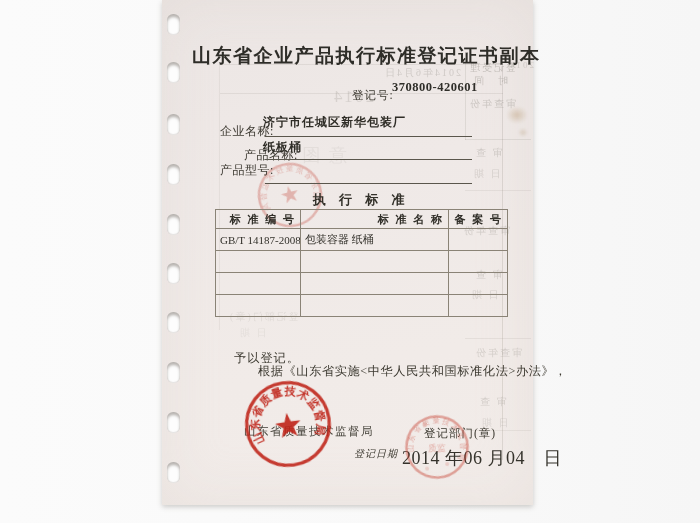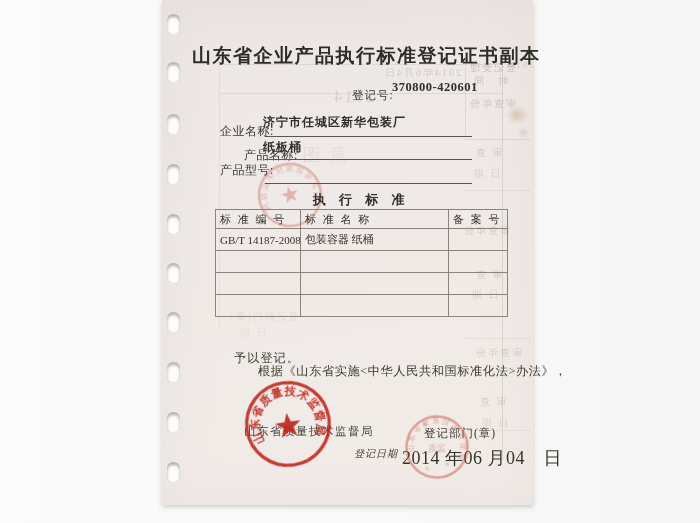--- a/index.html
+++ b/index.html
@@ -14,21 +14,21 @@
          font-size:19px;font-weight:700;letter-spacing:1.5px;color:#2e2d28;white-space:nowrap;}
   .reg-label{position:absolute;left:190px;top:88px;font-size:11.5px;letter-spacing:1px;color:#3e3b33;}
   .reg-value{position:absolute;left:230px;top:80px;font-size:12.5px;font-weight:700;color:#2f2e29;letter-spacing:.5px;}
   .field-label{position:absolute;left:58px;font-size:12px;letter-spacing:.5px;color:#3c3931;white-space:nowrap;}
   .field-value{position:absolute;left:101px;font-size:12px;font-weight:600;color:#2f2d27;letter-spacing:1px;white-space:nowrap;}
   .field-line{position:absolute;left:103px;width:207px;height:1px;background:#5a564c;}
   .section-heading{position:absolute;left:53px;top:191px;width:292px;text-align:center;
          font-size:13px;font-weight:600;letter-spacing:5px;color:#33312a;white-space:nowrap;}
   table.standards{position:absolute;left:53px;top:209px;width:292px;height:103px;border-collapse:collapse;table-layout:fixed;}
   table.standards th,table.standards td{border:1px solid #8a8376;padding:0 4px;font-size:11px;color:#32302a;overflow:hidden;white-space:nowrap;}
-  table.standards th{font-weight:400;letter-spacing:2px;height:18px;text-align:left;}
+  table.standards th{font-weight:700;letter-spacing:2px;height:18px;text-align:right;}
   table.standards td{height:21px;text-align:left;}
   td.c-num{text-align:center;letter-spacing:0;margin-left:18px;}
   .statement1{position:absolute;left:96px;top:330px;font-size:12.2px;letter-spacing:.6px;color:#3b382f;white-space:nowrap;margin-top:33px;}
   .statement2{position:absolute;left:72px;top:350px;font-size:12.2px;letter-spacing:1px;color:#3b382f;white-space:nowrap;}
   .issuer{position:absolute;left:82px;top:424px;font-size:11.5px;letter-spacing:1.5px;color:#45423a;white-space:nowrap;}
   .dept{position:absolute;left:262px;top:426px;font-size:11.5px;letter-spacing:1px;color:#3b382f;white-space:nowrap;}
   .date-label{position:absolute;left:192px;top:447px;font-size:10px;letter-spacing:1px;color:#3b382f;white-space:nowrap;font-style:italic;}
   .date-value{position:absolute;left:240px;top:446px;font-size:18px;letter-spacing:.5px;color:#34322b;white-space:nowrap;}
   .seal-big{position:absolute;left:64px;top:362px;width:124px;height:124px;transform:rotate(-8deg);filter:blur(.3px);}
   .seal-small{position:absolute;left:229px;top:401px;width:92px;height:92px;transform:rotate(10deg);filter:blur(.55px);opacity:.85;}

